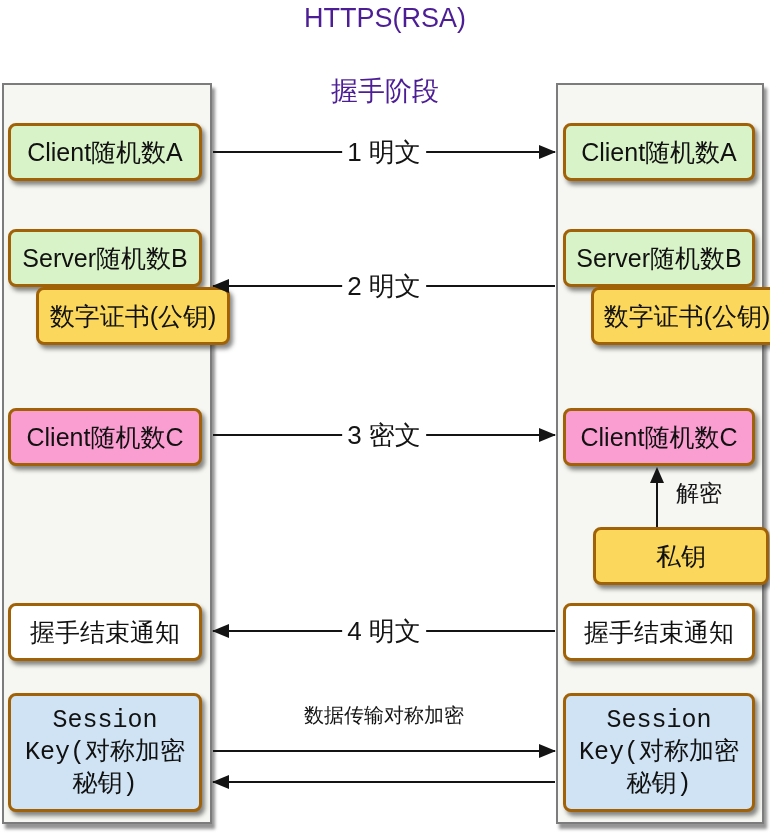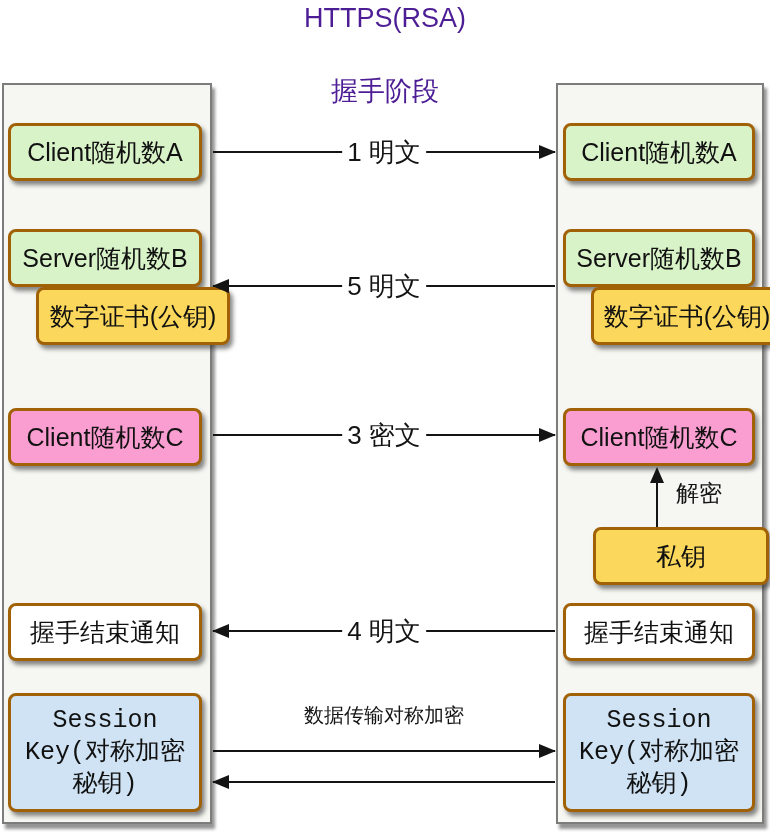--- a/index.html
+++ b/index.html
@@ -99,21 +99,21 @@
     <div>Key(对称加密</div>
     <div>秘钥)</div>
   </div>
 
   <div class="harrow m1">
     <span class="head head-right"></span>
     <span class="lbl">1 明文</span>
   </div>
   <div class="harrow m2">
     <span class="head head-left"></span>
-    <span class="lbl">5 明文</span>
+    <span class="lbl">2 明文</span>
   </div>
   <div class="harrow m3">
     <span class="head head-right"></span>
     <span class="lbl">3 密文</span>
   </div>
   <div class="harrow m4">
     <span class="head head-left"></span>
     <span class="lbl">4 明文</span>
   </div>
 

